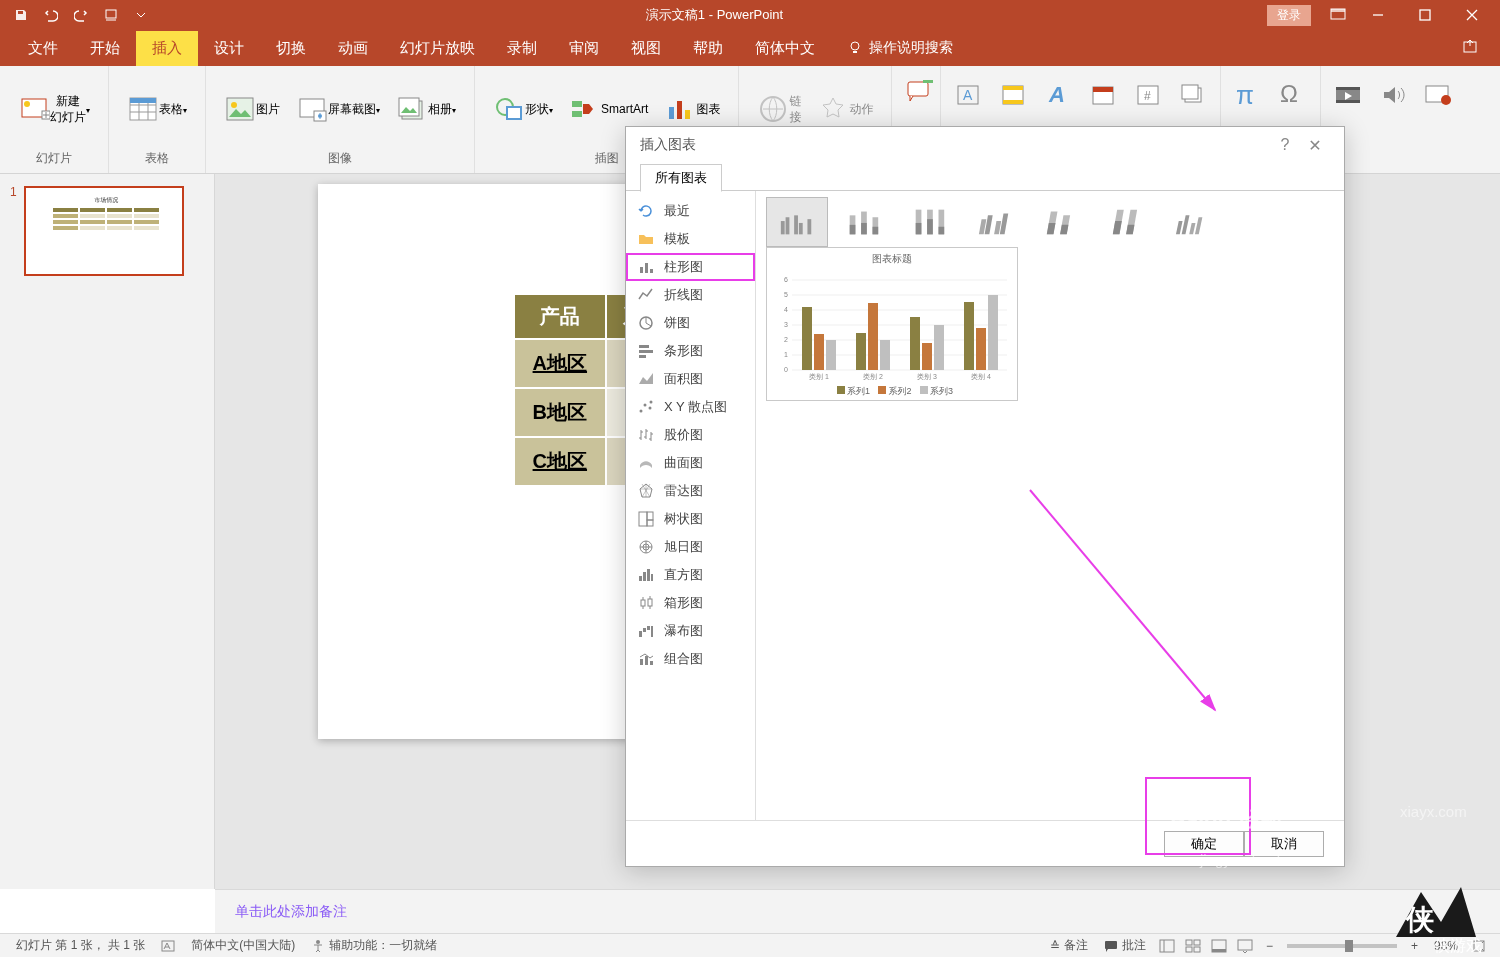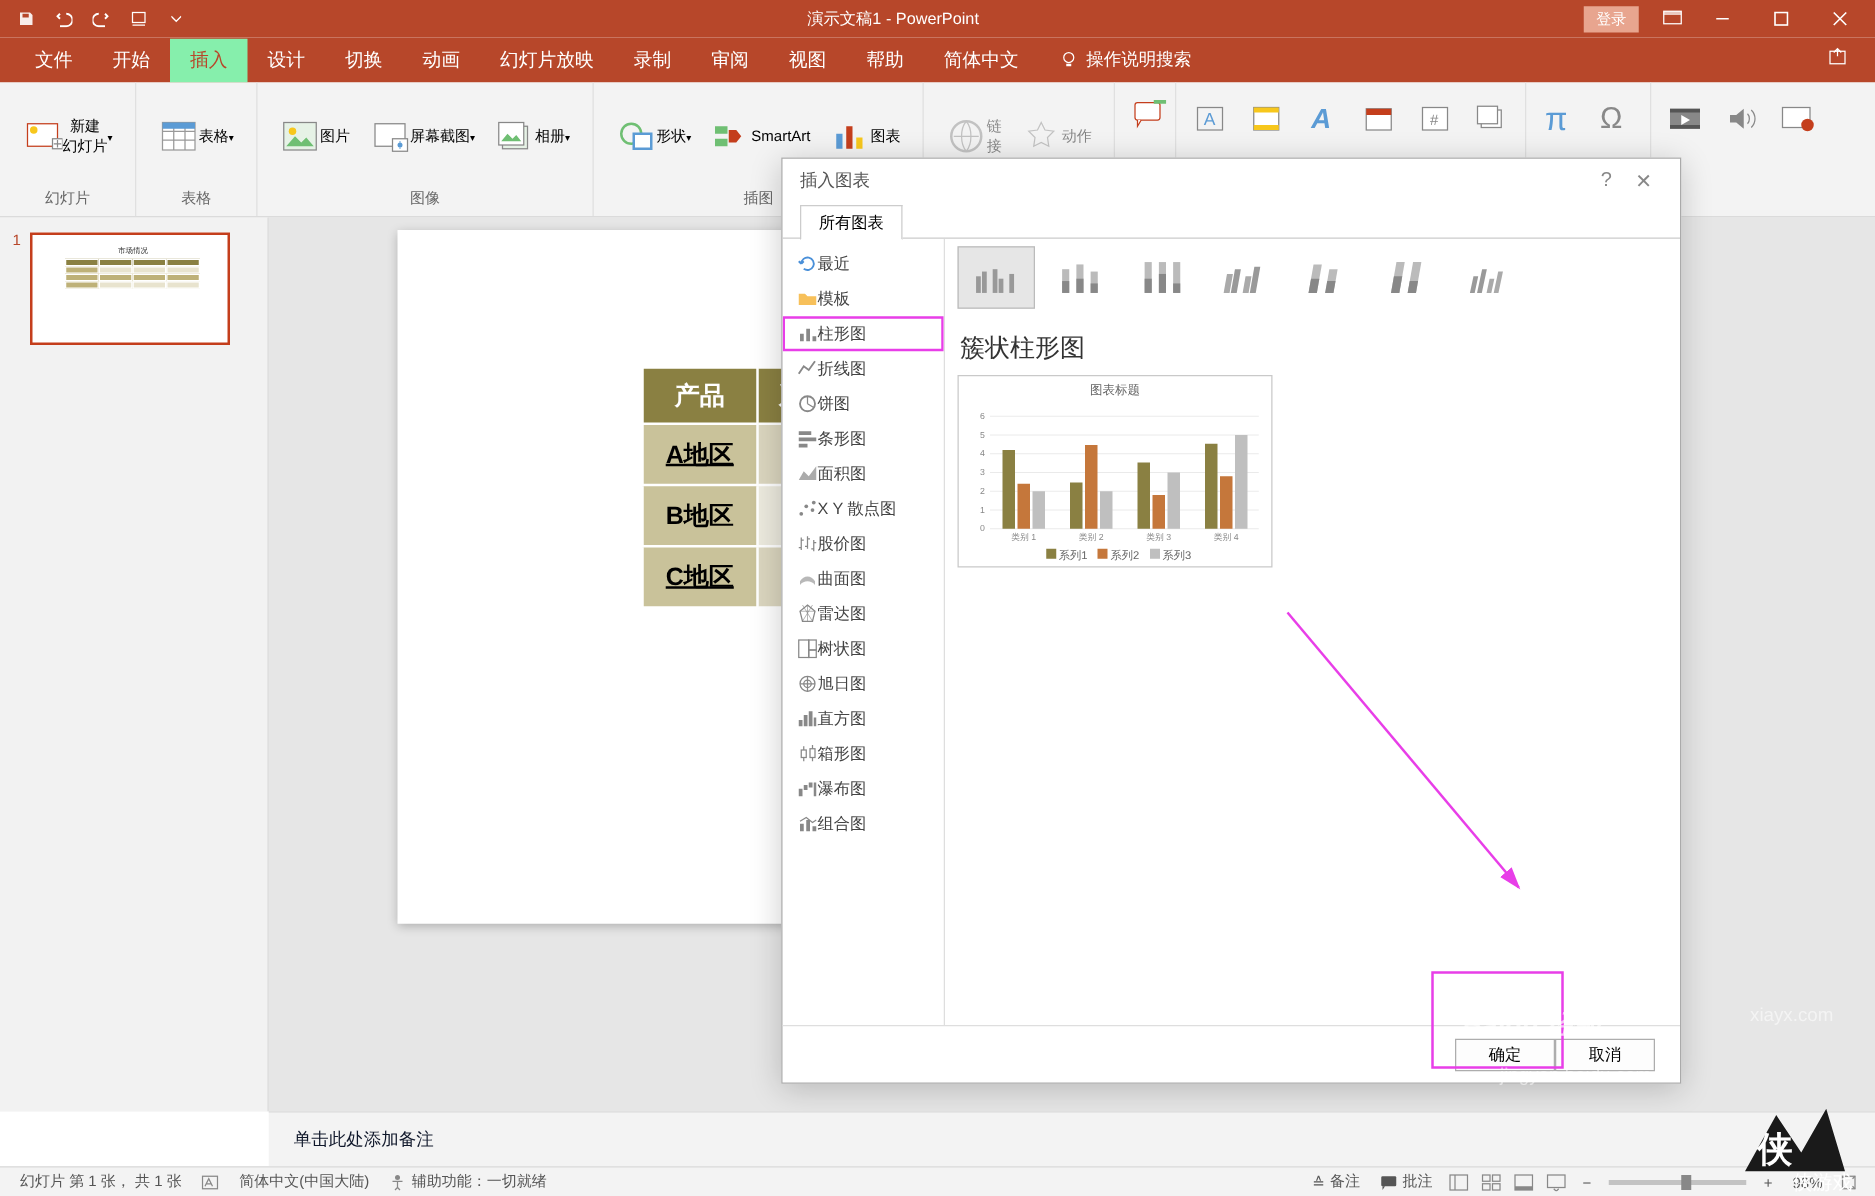--- a/index.html
+++ b/index.html
@@ -9,21 +9,21 @@
 .qat { display: flex; align-items: center; gap: 4px; padding: 0 8px; }
 .qat .qicon { width: 26px; height: 26px; display: flex; align-items: center; justify-content: center; cursor: pointer; }
 .title-center { flex: 1; text-align: center; font-size: 13px; }
 .win-controls { display: flex; align-items: center; gap: 2px; padding-right: 6px; }
 .login-btn { background: #e8a58f; padding: 2px 10px; margin-right: 10px; font-size: 12px; cursor: pointer; }
 .win-btn { width: 45px; height: 28px; display: flex; align-items: center; justify-content: center; cursor: pointer; }
 .ribbon-restore { width: 30px; height: 28px; display: flex; align-items:center; justify-content:center; }
 
 .ribbon-tabs { height: 36px; background: #b7472a; display: flex; align-items: center; padding-left: 12px; color: #fff; font-size: 15px; }
 .ribbon-tab { padding: 8px 16px; cursor: pointer; }
-.ribbon-tab.active { background: #86efac; color: #b7472a; }
+.ribbon-tab.active { background: #fde047; color: #b7472a; }
 .help-search { display: flex; align-items: center; gap: 6px; margin-left: 16px; font-size: 14px; }
 .bulb-icon { width: 16px; height: 16px; }
 .share-icon { margin-left: auto; margin-right: 20px; }
 
 .ribbon-content { height: 108px; background: #f3f3f3; border-bottom: 1px solid #d4d4d4; display: flex; position: relative; }
 .rgroup { display: flex; flex-direction: column; align-items: center; padding: 4px 8px; border-right: 1px solid #e0e0e0; }
 .rgroup-items { display: flex; gap: 4px; padding: 2px 4px; flex: 1; }
 .rgroup-label { font-size: 12px; color: #666; padding-bottom: 2px; }
 .rbtn { display: flex; align-items: center; justify-content: flex-start; padding: 2px 6px; cursor: pointer; min-width: 44px; }
 .rbtn .ricon { width: 32px; height: 32px; margin-bottom: 2px; }
@@ -55,41 +55,41 @@
 
 
 .dialog { position: absolute; left: 625px; top: 126px; width: 720px; height: 741px; background: #fff; border: 1px solid #aaa; box-shadow: 0 4px 24px rgba(0,0,0,0.2); font-size: 14px; display:flex; flex-direction:column; }
 .dialog-titlebar { height: 36px; display: flex; align-items: center; padding: 0 14px; color: #555; font-size: 14px; }
 .dialog-titlebar .spacer { flex:1; }
 .dialog-close, .dialog-help { width: 30px; text-align:center; color:#888; cursor:pointer; font-size:16px; font-family: Arial; }
 .dialog-tabs { height: 28px; border-bottom: 1px solid #ccc; padding-left: 14px; }
 .dialog-tab { display:inline-block; padding: 4px 14px; border: 1px solid #ccc; border-bottom: 1px solid #fff; background:#fff; position:relative; top:1px; font-size:13px; cursor:pointer; }
 .dialog-body { flex:1; display:flex; overflow:hidden; }
 .chart-cat-list { width: 130px; border-right: 1px solid #dedede; padding: 6px 0; overflow-y:auto; }
-.cat-item { display:flex; align-items:center; padding: 5px 12px; cursor:pointer; font-size:13px; color:#444; }
+.cat-item { display:flex; align-items:center; gap:10px; padding: 5px 12px; cursor:pointer; font-size:13px; color:#444; }
 .cat-item.selected { background:#fff; outline: 2px solid #e83ee8; outline-offset:-2px; }
 .cat-icon { width:16px; height:16px; color:#888; flex-shrink:0; }
 .chart-variants { flex:1; padding: 6px 10px; display:flex; flex-direction:column; }
 .variant-row { display:flex; gap:4px; flex-wrap:wrap; }
 .variant-tile { width: 62px; height: 50px; border: 1px solid transparent; display:flex; align-items:center; justify-content:center; cursor:pointer; }
 .variant-tile.selected { background:#e6e6e6; border-color:#bbb; }
 .variant-svg { width:38px; height:30px; }
 .variant-title { font-size: 20px; color:#333; margin: 18px 0 8px 2px; }
 .preview-box { width: 252px; height: 154px; border:1px solid #c9c9c9; padding:4px; }
 .preview-title { text-align:center; font-size:10px; color:#666; margin-bottom:4px; }
 .preview-chart { width:100%; height:110px; position:relative; }
 .preview-legend { text-align:center; font-size:9px; color:#666; margin-top:2px; }
 .leg-sw { display:inline-block; width:8px; height:8px; margin:0 2px 0 6px; }
 .dialog-footer { height: 46px; border-top: 1px solid #dedede; display:flex; align-items:center; justify-content:flex-end; padding-right: 20px; }
 .dlg-btn { min-width: 80px; height: 26px; border:1px solid #adadad; background:#fdfdfd; cursor:pointer; font-size:13px; }
 .ok-highlight { outline: 2px solid #e83ee8; outline-offset: -1px; padding: 38px 52px; position:absolute; right: 94px; bottom: 12px; pointer-events:none; }
 
 .arrow-annot { position:absolute; left: 1020px; top: 480px; pointer-events:none; }
 
-.notes-bar { position: absolute; left: 215px; right: 0; bottom: 24px; height: 44px; background: #f3f3f3; border-top: 1px solid #d9d9d9; display:flex; align-items:center; padding-left: 20px; color:#0f172a; font-size:14px; }
+.notes-bar { position: absolute; left: 215px; right: 0; bottom: 24px; height: 44px; background: #f3f3f3; border-top: 1px solid #d9d9d9; display:flex; align-items:center; padding-left: 20px; color:#8b5cf6; font-size:14px; }
 .status-bar { position:absolute; bottom:0; left:0; right:0; height:24px; background:#f3f3f3; border-top:1px solid #d9d9d9; display:flex; align-items:center; font-size:12px; color:#555; padding: 0 8px; }
 .status-bar .spacer { flex:1; }
 .sb-item { padding: 0 8px; display:flex; align-items:center; gap:4px; }
 .view-btn { width:26px; height:20px; display:flex; align-items:center; justify-content:center; cursor:pointer; }
 .zoom-slider { width:110px; height:4px; background:#c3c3c3; position:relative; margin: 0 6px;}
 .zoom-thumb { width:8px; height:12px; background:#888; position:absolute; left:58px; top:-4px; }
 
 .watermark { position:absolute; right: 10px; bottom: 40px; pointer-events:none; }
 .wm-text { fill: rgba(255,255,255,0.65); font-size: 22px; font-weight:bold; font-style:italic; }
 .wm-text2 { fill: rgba(255,255,255,0.55); font-size: 15px; }
@@ -650,21 +650,20 @@
             <svg class="variant-svg" viewBox="0 0 40 30">
               <g transform="skewX(-12)">
                 <rect x="8" y="14" width="4" height="14" fill="#999"></rect>
                 <rect x="14" y="8" width="4" height="20" fill="#999"></rect>
                 <rect x="22" y="16" width="4" height="12" fill="#aaa"></rect>
                 <rect x="28" y="10" width="4" height="18" fill="#aaa"></rect>
               </g>
             </svg>
           </div>
       </div>
-      <div class="variant-title">簇状柱形图</div>
       <div class="preview-box">
         <div class="preview-title">图表标题</div>
         <svg class="preview-chart" viewBox="0 0 240 110">
           <g stroke="#ddd" stroke-width="0.5">
             <line x1="20" y1="10" x2="235" y2="10"></line>
               <line x1="20" y1="25" x2="235" y2="25"></line>
               <line x1="20" y1="40" x2="235" y2="40"></line>
               <line x1="20" y1="55" x2="235" y2="55"></line>
               <line x1="20" y1="70" x2="235" y2="70"></line>
               <line x1="20" y1="85" x2="235" y2="85"></line>

